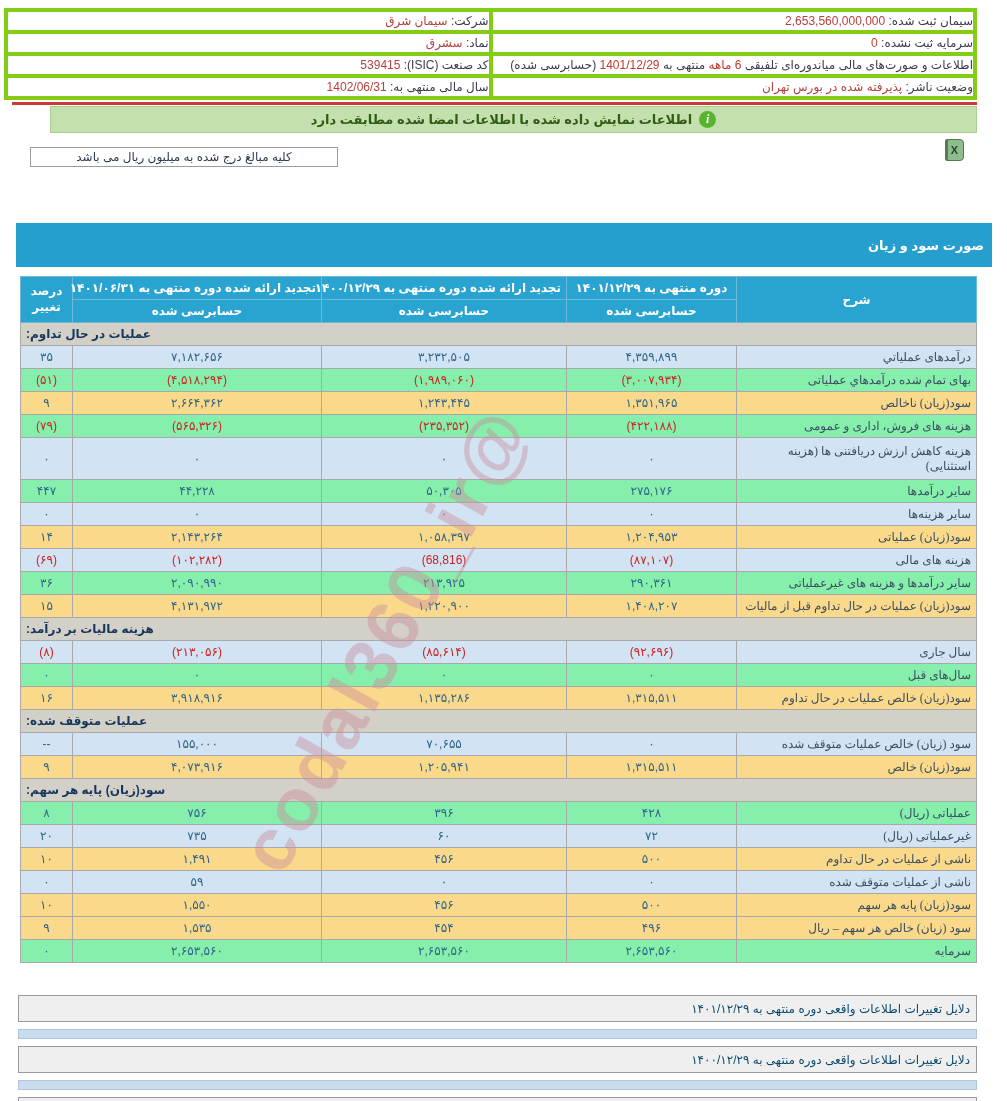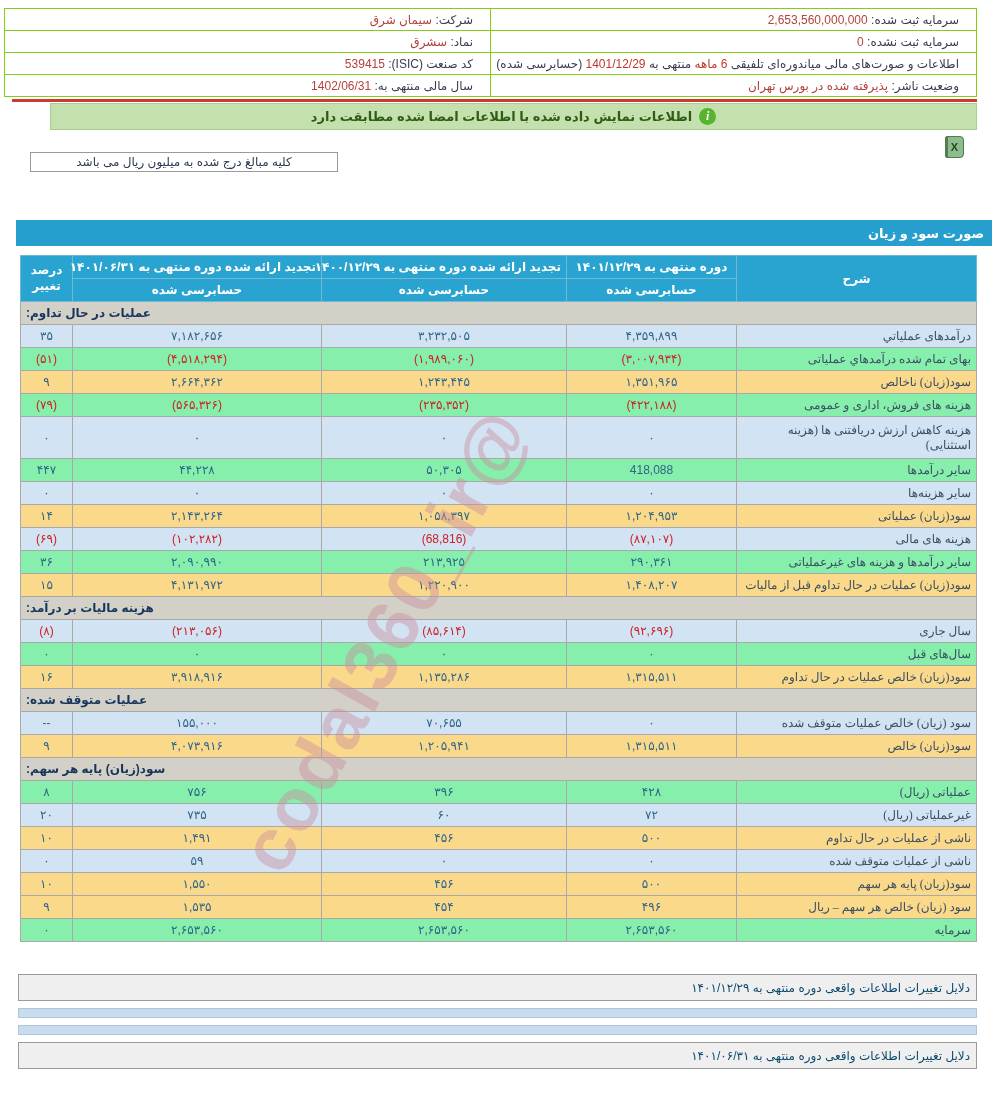--- a/index.html
+++ b/index.html
@@ -7,21 +7,21 @@
     width: 1007px; height: 1101px; background: #ffffff;
     font-family: "Liberation Sans", "DejaVu Sans", sans-serif;
     direction: rtl; position: relative; overflow: hidden;
   }
   
   .info-table {
     border-collapse: collapse; width: 973px; margin: 8px 30px 0 4px;
     font-size: 12px; table-layout: fixed;
   }
   .info-table td {
-    border: 1px solid #84cc16; height: 22px; padding: 1px 17px;
+    border: 4px solid #84cc16; height: 22px; padding: 1px 0;
     color: #3b3b52; white-space: nowrap; overflow: hidden;
   }
   .info-table .val { color: #b5413a; }
   .hl-red { color: #c0392b; text-align: center; }
   .num-ltr { direction: ltr; unicode-bidi: embed; }
   
   .red-line { height: 3px; background: #cc3b33; margin: 2px 30px 1px 12px; }
   .banner {
     background: #c3e0ae; border: 1px solid #a8cf8e; height: 27px;
     margin: 0 30px 0 50px; display: flex; align-items: center; justify-content: center;
@@ -36,27 +36,27 @@
   
   .tools-row { margin: 6px 30px 0 30px; height: 28px; position: relative; }
   .excel-icon {
     position: absolute; right: 13px; top: 0; width: 19px; height: 22px;
     background: #8fbc8f; border: 1px solid #4e7d4e; border-radius: 2px 4px 4px 2px;
     box-shadow: inset 2px 0 0 #567d56; cursor: pointer;
     display: flex; align-items: center; justify-content: center;
     color: #1d4d1d; font-size: 11px; font-weight: bold;
   }
   .units-box {
-    position: absolute; left: 0; top: 16px; width: 308px; height: 20px;
+    position: absolute; left: 0; top: 8px; width: 308px; height: 20px;
     background: #ffffff; border: 1px solid #9a9a9a; display: flex;
     align-items: center; justify-content: center; font-size: 12px; color: #2e3a55;
   }
   
   .title-bar {
-    margin: 56px 15px 0 16px; height: 26px; background: #269fce;
+    margin: 56px 15px 0 16px; height: 44px; background: #269fce;
     color: #ffffff; font-size: 13px; font-weight: bold;
     display: flex; align-items: center; padding: 0 8px;
   }
   
   .main-table {
     border-collapse: collapse; table-layout: fixed;
     width: 956px; margin: 9px 30px 0 21px; font-size: 12px;
   }
   .main-table col.c-desc { width: 240px; }
   .main-table col.c-v1 { width: 170px; }
@@ -96,21 +96,21 @@
   }
   .f-blue { height: 10px; background: #c9dcee; border: 1px solid #aec6dc; margin-bottom: 7px; }
 </style>
 </head>
 <body>
 
 <table class="info-table">
   <tbody>
       <tr>
     <td>
-      <span>سرمایه ثبت شده:</span>
+      <span>سیمان ثبت شده:</span>
       <span class="val num-ltr">2,653,560,000,000</span>
     </td>
     <td>
       <span>شرکت:</span>
       <span class="val">سیمان شرق</span>
     </td>
   </tr>
   <tr>
     <td>
       <span>سرمایه ثبت نشده:</span>
@@ -219,21 +219,21 @@
       </tr>
       <tr class="bg-blue" style="height: 42px;">
         <td class="c-label">هزینه کاهش ارزش دریافتنی ها (هزینه استثنایی)</td>
         <td class="c-num">۰</td>
         <td class="c-num">۰</td>
         <td class="c-num">۰</td>
         <td class="c-num">۰</td>
       </tr>
       <tr class="bg-gray">
         <td class="c-label">سایر درآمدها</td>
-        <td class="c-num">418,088</td>
+        <td class="c-num">۲۷۵,۱۷۶</td>
         <td class="c-num">۵۰,۳۰۵</td>
         <td class="c-num">۴۴,۲۲۸</td>
         <td class="c-num">۴۴۷</td>
       </tr>
       <tr class="bg-blue">
         <td class="c-label">سایر هزینه‌ها</td>
         <td class="c-num">۰</td>
         <td class="c-num">۰</td>
         <td class="c-num">۰</td>
         <td class="c-num">۰</td>
@@ -360,16 +360,17 @@
         <td class="c-num">۰</td>
       </tr>
     </tbody>
 </table>
 
 <div class="watermark">@codal360_ir</div>
 
 <div class="footer-area">
   <div class="f-bar">دلایل تغییرات اطلاعات واقعی دوره منتهی به ۱۴۰۱/۱۲/۲۹</div>
   <div class="f-blue"></div>
+  <div class="f-bar">دلایل تغییرات اطلاعات واقعی دوره منتهی به ۱۴۰۰/۱۲/۲۹</div>
   <div class="f-blue"></div>
   <div class="f-bar">دلایل تغییرات اطلاعات واقعی دوره منتهی به ۱۴۰۱/۰۶/۳۱</div>
 
 </div>
 
 </body></html>

